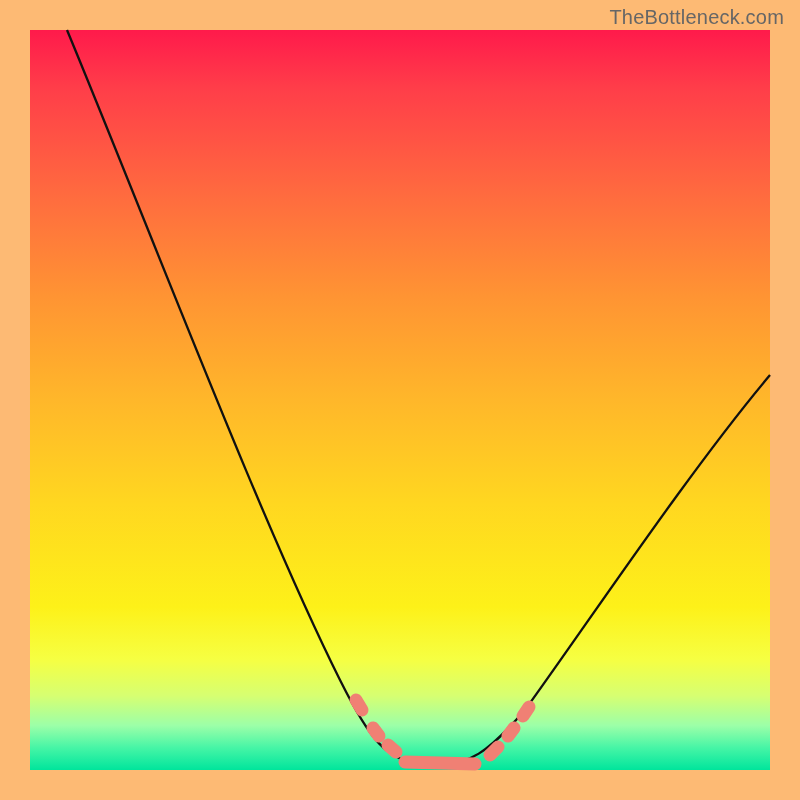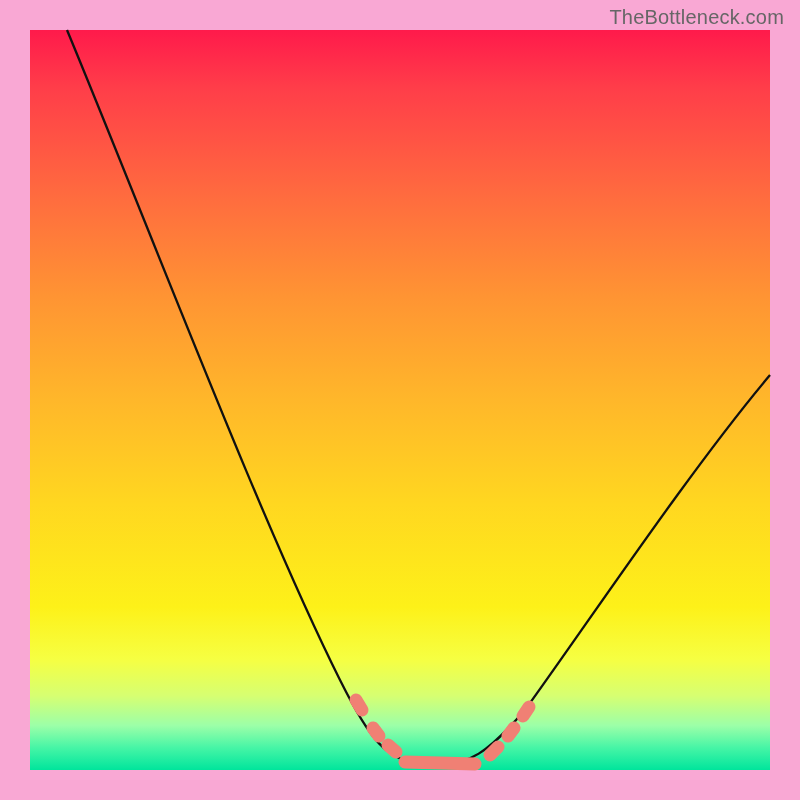--- a/index.html
+++ b/index.html
@@ -7,21 +7,21 @@
     padding: 0;
     width: 800px;
     height: 800px;
     overflow: hidden;
     font-family: Arial, Helvetica, sans-serif;
     background: #000;
   }
   .frame {
     width: 800px;
     height: 800px;
-    background: #f9a8d4;
+    background: #fdba74;
     position: relative;
   }
   .plot-area {
     position: absolute;
     left: 30px;
     top: 30px;
     width: 740px;
     height: 740px;
     background: linear-gradient(
       to bottom,

